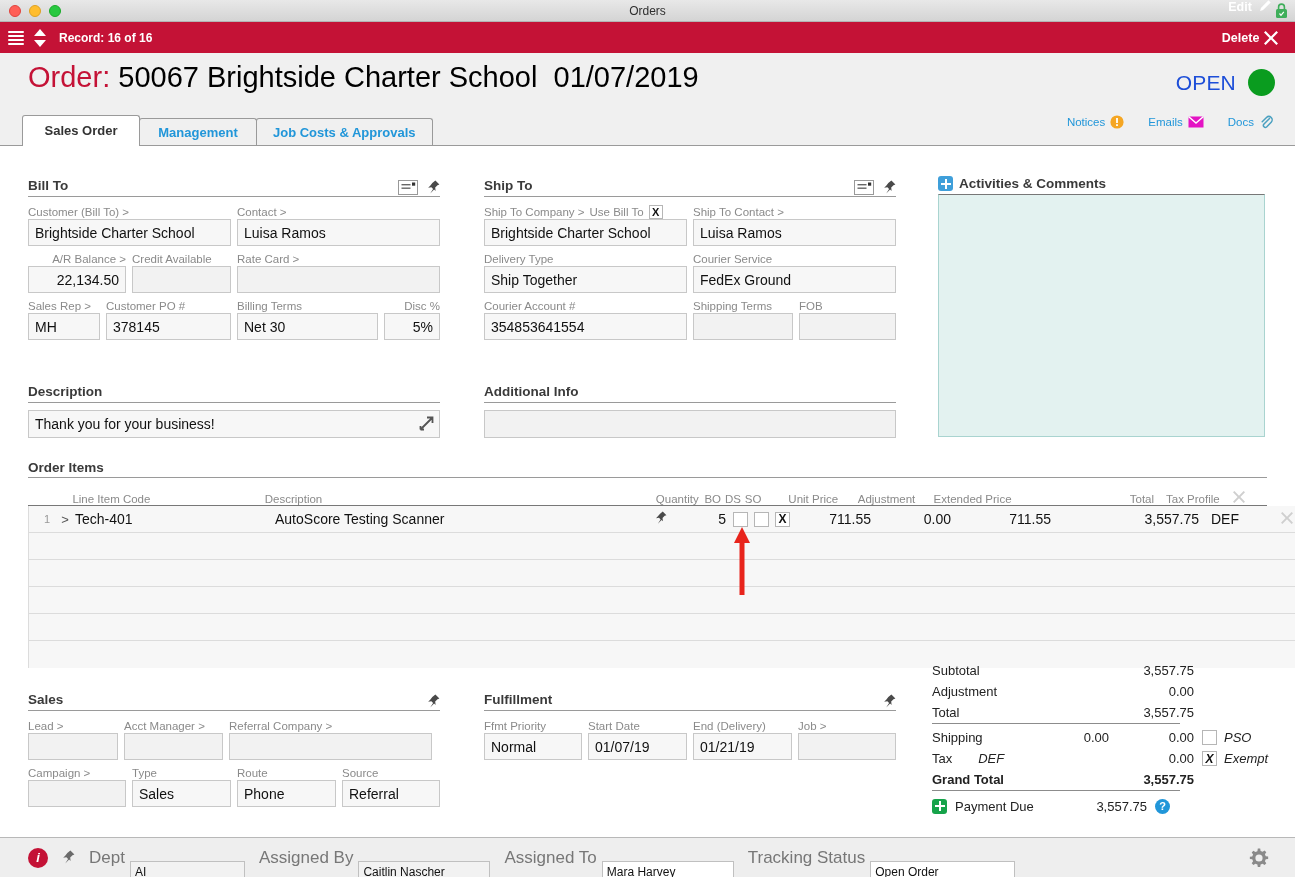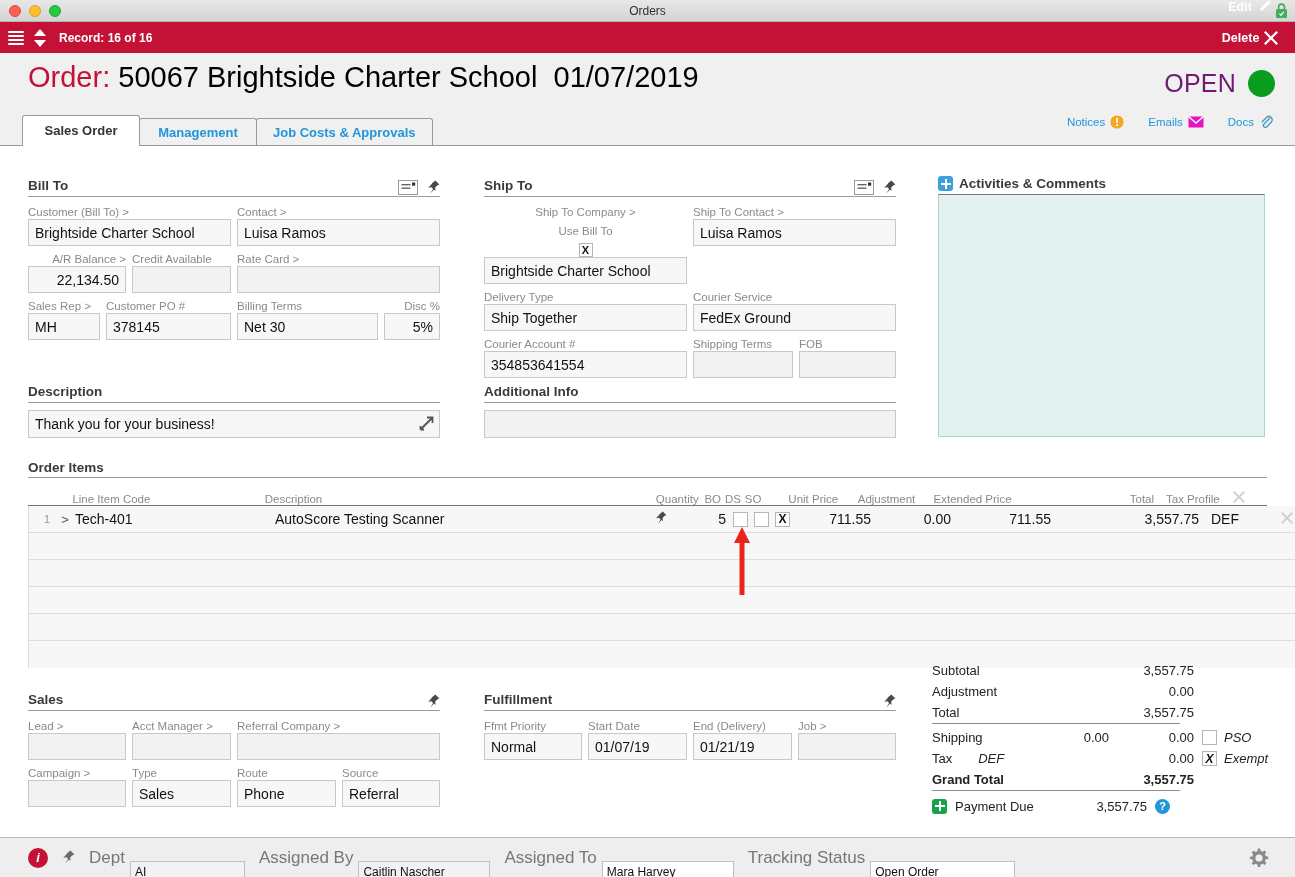--- a/index.html
+++ b/index.html
@@ -48,21 +48,21 @@
     position:absolute; left:0; top:53px; width:1295px; height:62px;
     background:#f0f0f0;
   }
   .order-title {
     position:absolute; left:28px; top:8px;
     font-size:29px; font-weight:400; color:#000;
     white-space:nowrap;
   }
   .order-title .lbl { color:#c41236; }
   .status-wrap { position:absolute; right:20px; top:16px; display:flex; align-items:center; gap:12px;}
-  .status-text { font-size:25px; color:#701a75; letter-spacing:0.2px;}
+  .status-text { font-size:21px; color:#1d4ed8; letter-spacing:0.2px;}
   .status-dot { width:27px; height:27px; border-radius:50%; background:#0a9c1f; }
 
   
   .tabrow {
     position:absolute; left:0; top:115px; width:1295px; height:31px;
     background:#f0f0f0; border-bottom:1px solid #9a9a9a;
     display:flex; align-items:flex-end;
   }
   .tab {
     height:27px; padding:0 16px; min-width:118px; text-align:center;
@@ -383,21 +383,21 @@
           </svg>
           <svg class="pin-ico" width="14" height="15" viewBox="0 0 14 15">
             <path d="M9.4 0.6 L13.4 4.6 11.5 5.2 9.2 7.5 9.6 11 8.1 9.6 4.2 13.6 7.1 9.1 5.4 7.3 2.2 7.8 4.4 5.4 6.3 3.1 z" fill="#4a4a4a"></path>
           </svg>
         </div>
       </div>
 
       <div style="height:8px"></div>
       <div class="row">
         <div class="col" style="width:203px">
-          <div class="fld-label" style="display:flex;align-items:center;gap:5px;flex-direction:column;">
+          <div class="fld-label" style="display:flex;align-items:center;gap:5px;">
             <span>Ship To Company &gt;</span>
             <span>Use Bill To</span>
             <span class="chk sm">X</span>
           </div>
           <div class="fld">Brightside Charter School</div>
         </div>
         <div class="col" style="width:203px">
           <div class="fld-label">Ship To Contact &gt;</div>
           <div class="fld">Luisa Ramos</div>
         </div>
@@ -537,21 +537,21 @@
 
     <div class="sales">
       <div class="hdr-row sec-rule">
         <div class="sec-title">Sales</div>
         <svg class="pin-ico" width="14" height="15" viewBox="0 0 14 15">
           <path d="M9.4 0.6 L13.4 4.6 11.5 5.2 9.2 7.5 9.6 11 8.1 9.6 4.2 13.6 7.1 9.1 5.4 7.3 2.2 7.8 4.4 5.4 6.3 3.1 z" fill="#4a4a4a"></path>
         </svg>
       </div>
       <div style="height:8px"></div>
       <div class="row">
-        <div class="col" style="width:98px">
+        <div class="col" style="width:90px">
           <div class="fld-label">Lead &gt;</div>
           <div class="fld empty"></div>
         </div>
         <div class="col" style="width:99px">
           <div class="fld-label">Acct Manager &gt;</div>
           <div class="fld empty"></div>
         </div>
         <div class="col" style="width:203px">
           <div class="fld-label">Referral Company &gt;</div>
           <div class="fld empty"></div>

